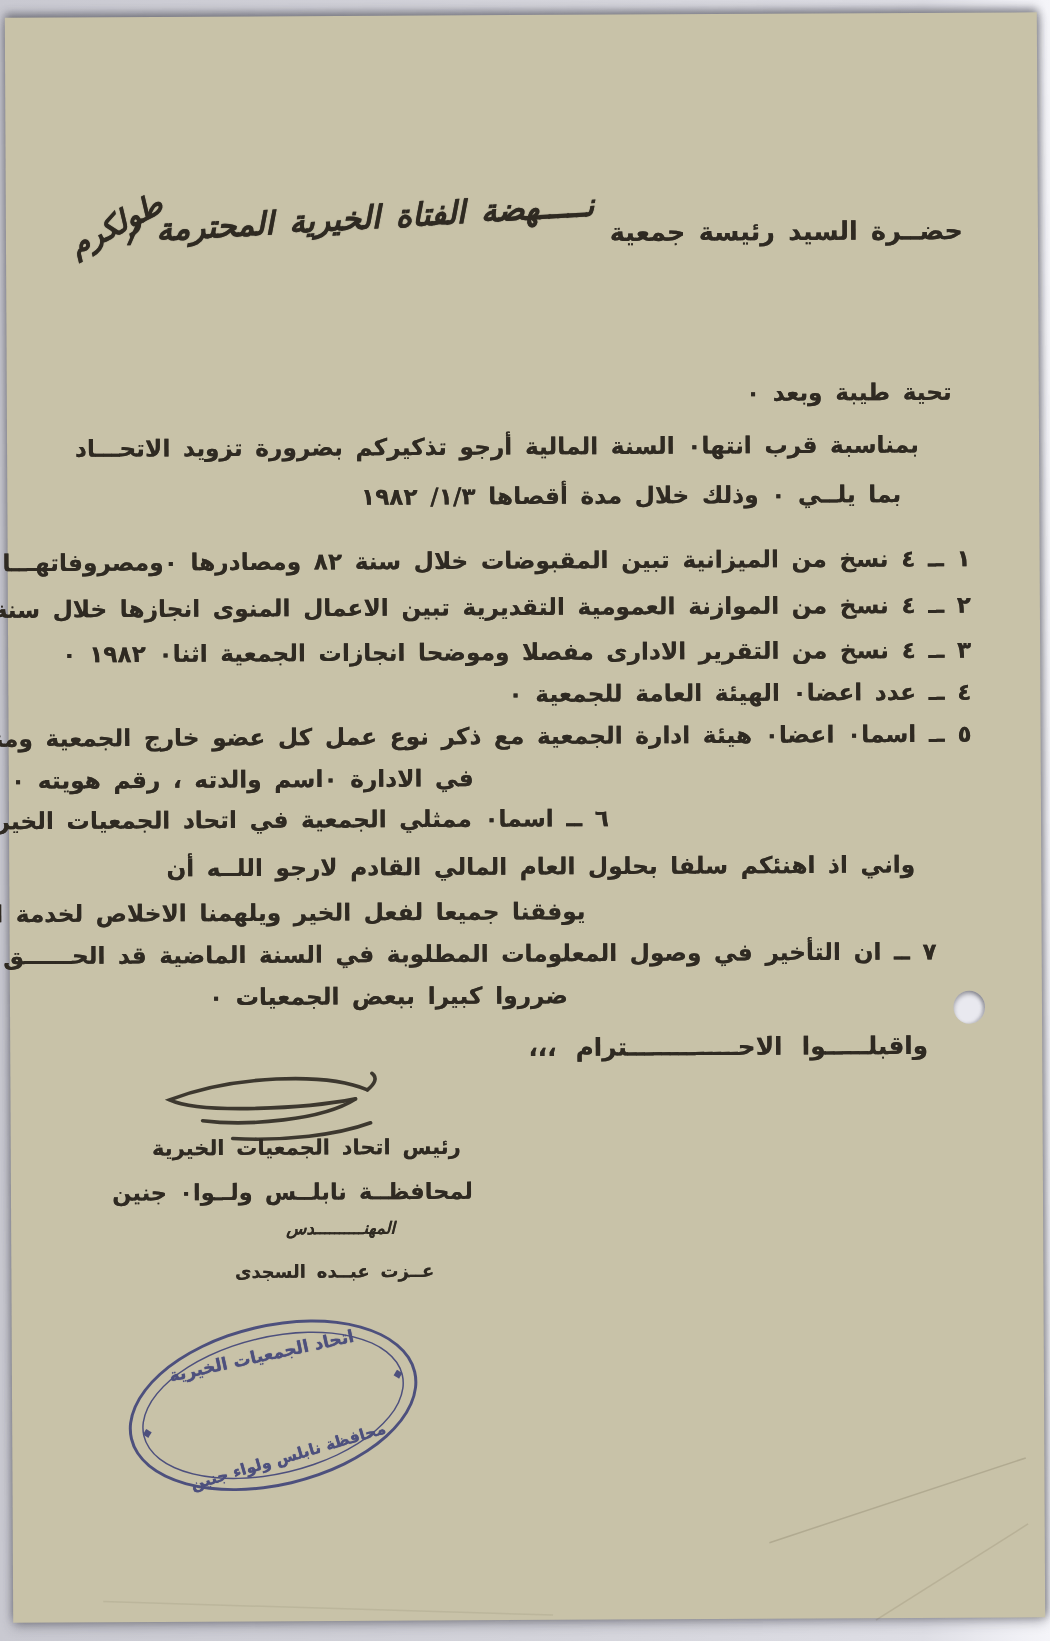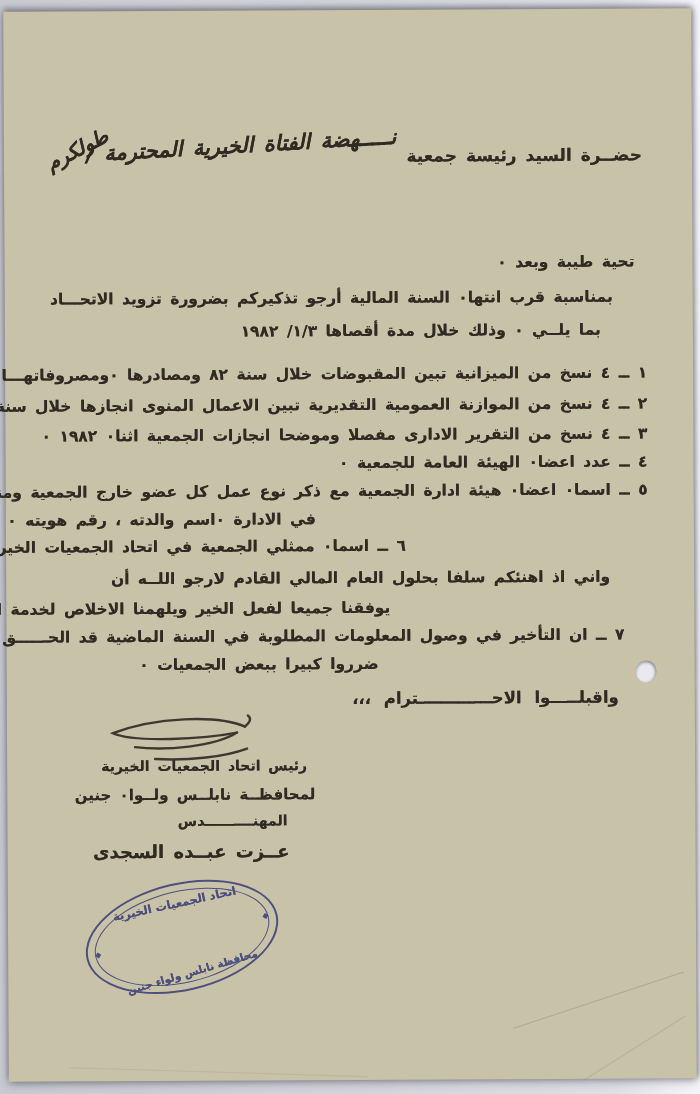--- a/index.html
+++ b/index.html
@@ -96,22 +96,22 @@
     <g fill="none" stroke="#2e2a22" stroke-width="2.4" stroke-linecap="round" opacity="0.9">
       <path d="M152,16 c5,-4 7,-8 3,-11"></path>
       <path d="M152,16 C124,4 62,6 20,22 C42,32 112,28 144,22"></path>
       <path d="M144,22 C122,36 72,40 42,36"></path>
       <path d="M62,48 C97,50 132,46 154,38"></path>
     </g>
   </svg>
 
   <div class="line" style="top:747px;right:388px;font-size:14px;">رئيس اتحاد  الجمعيات الخيرية</div>
   <div class="line" style="top:775px;right:380px;font-size:15px;">لمحافظــة  نابلــس ولــوا٠ جنين</div>
-  <div class="line" style="top:802px;right:408px;font-size:14px;">المهنــــــــــدس</div>
-  <div class="line" style="top:830px;right:406px;font-size:18px;">عــزت عبــده  السجدى</div>
+  <div class="line" style="top:802px;right:432px;font-size:11px;font-style:italic;">المهنــــــــــدس</div>
+  <div class="line" style="top:830px;right:406px;font-size:12px;">عــزت عبــده  السجدى</div>
 
   <div class="stamp">
     <div class="ring-outer"></div>
     <div class="ring-inner"></div>
     <div class="stamp-top">اتحاد الجمعيات الخيرية</div>
     <div class="stamp-bottom">محافظة نابلس ولواء جنين</div>
     <div class="dot dot-left">◆</div>
     <div class="dot dot-right">◆</div>
   </div>
 

